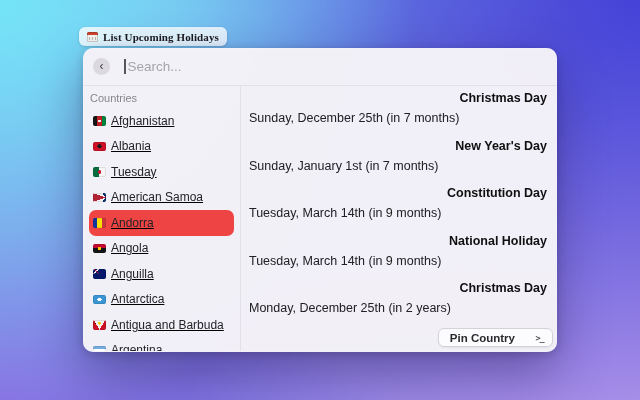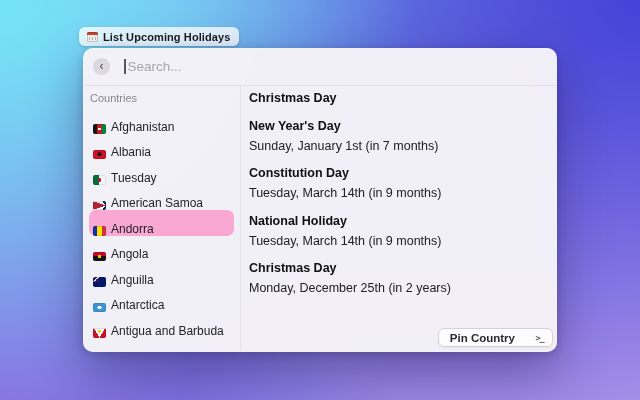--- a/index.html
+++ b/index.html
@@ -14,21 +14,21 @@
       radial-gradient(circle at 0% 100%, rgba(138,111,226,.95) 0%, rgba(138,111,226,0) 60%),
       linear-gradient(135deg, #7ec9f1 0%, #6f74de 55%, #9b82e4 100%);
   }
 
   
   .pill {
     position:absolute; left:79px; top:27px; height:19px;
     display:flex; align-items:center; gap:5px; padding:0 8px;
     background:rgba(255,255,255,.78); border-radius:6px;
     box-shadow:0 1px 3px rgba(20,20,60,.18);
-    font-size:11px; font-weight:700; color:#1b1b20; letter-spacing:.1px;
+    font-size:11px; font-weight:700; color:#1b1b20; letter-spacing:.1px;font-family:Liberation Serif, serif;
   }
   .cal-icon {
     width:11px; height:10px; border-radius:2px;
     background:linear-gradient(#cf4330 0 3px, #f6f4f0 3px);
     box-shadow:0 0 0 .5px rgba(0,0,0,.35) inset;
     position:relative;
   }
   .cal-icon::after{
     content:""; position:absolute; left:2px; top:5px; width:7px; height:3px;
     background:
@@ -57,23 +57,23 @@
     font-family:"Liberation Sans", sans-serif; font-size:13.5px; color:#222; padding-left:2px;
   }
   .search-input::placeholder { color:#a6a4ab; }
 
   
   .body { display:flex; height:265px; }
   .left { width:158px; border-right:1px solid #e3e1e7; padding-top:6px; overflow:hidden; }
   .section-header { font-size:11px; color:#88868d; padding:0 0 4px 7px; line-height:12px; }
   .row {
     height:25.5px; margin:0 6px; padding:0 4px; border-radius:7px;
-    display:flex; align-items:flex-end; gap:5px; cursor:pointer;
-  }
-  .row.selected { background:#f9a8d4; }
+    display:flex; align-items:center; gap:5px; cursor:pointer;text-decoration:underline;
+  }
+  .row.selected { background:#ef4444; }
   .row-label { font-size:12px; color:#232327; white-space:nowrap; }
 
   .flag { width:13px; height:9.5px; border-radius:2px; flex:0 0 auto;
           box-shadow:0 0 0 .5px rgba(0,0,0,.18) inset; background:#ccc; }
   .flag[data-flag="afghanistan"]{ background:
       radial-gradient(circle at 50% 50%, #efefef 0 1.2px, transparent 1.4px),
       linear-gradient(90deg,#151515 0 33%, #bf2026 33% 66%, #00843d 66%); }
   .flag[data-flag="albania"]{ background:
       radial-gradient(circle at 50% 48%, #1a1a1a 0 2px, transparent 2.2px), #ce1126; }
   .flag[data-flag="algeria"]{ background:
@@ -99,21 +99,21 @@
       radial-gradient(circle at 50% 34%, #ffd100 0 1.3px, transparent 1.5px),
       conic-gradient(from 331deg at 50% 100%, #f3f3f3 0 58deg, transparent 58deg),
       linear-gradient(#111 0 0) 50% 0/64% 38% no-repeat,
       #ce1126; }
   .flag[data-flag="argentina"]{ background:
       linear-gradient(#74acdf 0 33%, #fff 33% 66%, #74acdf 66%); }
 
   
   .right { flex:1; padding:5px 10px 0 8px; overflow:hidden; }
   .holiday { margin-bottom:13.5px; }
-  .holiday-title { font-size:12.5px; font-weight:700; color:#101012; margin-bottom:6px; }
+  .holiday-title { font-size:12.5px; font-weight:700; color:#101012; margin-bottom:6px;text-align:right; }
   .holiday-sub { font-size:12.5px; color:#202023; }
 
   
   .pin-group {
     position:absolute; right:4px; bottom:5px; height:19px;
     display:flex; align-items:center;
     background:rgba(253,253,254,.92); border:1px solid #d4d1d9; border-radius:6px;
     box-shadow:0 1px 2px rgba(0,0,0,.06); overflow:hidden; cursor:pointer;
   }
   .pin-label { display:flex; align-items:center; padding:0 11px;
@@ -184,20 +184,21 @@
       </div>
       <div class="row">
         <span class="flag" data-flag="argentina"></span>
         <span class="row-label">Argentina</span>
       </div>
     </div>
 
     <div class="right">
       <div class="holiday">
         <div class="holiday-title">Christmas Day</div>
+        <div class="holiday-sub">Sunday, December 25th (in 7 months)</div>
       </div>
       <div class="holiday">
         <div class="holiday-title">New Year's Day</div>
         <div class="holiday-sub">Sunday, January 1st (in 7 months)</div>
       </div>
       <div class="holiday">
         <div class="holiday-title">Constitution Day</div>
         <div class="holiday-sub">Tuesday, March 14th (in 9 months)</div>
       </div>
       <div class="holiday">

